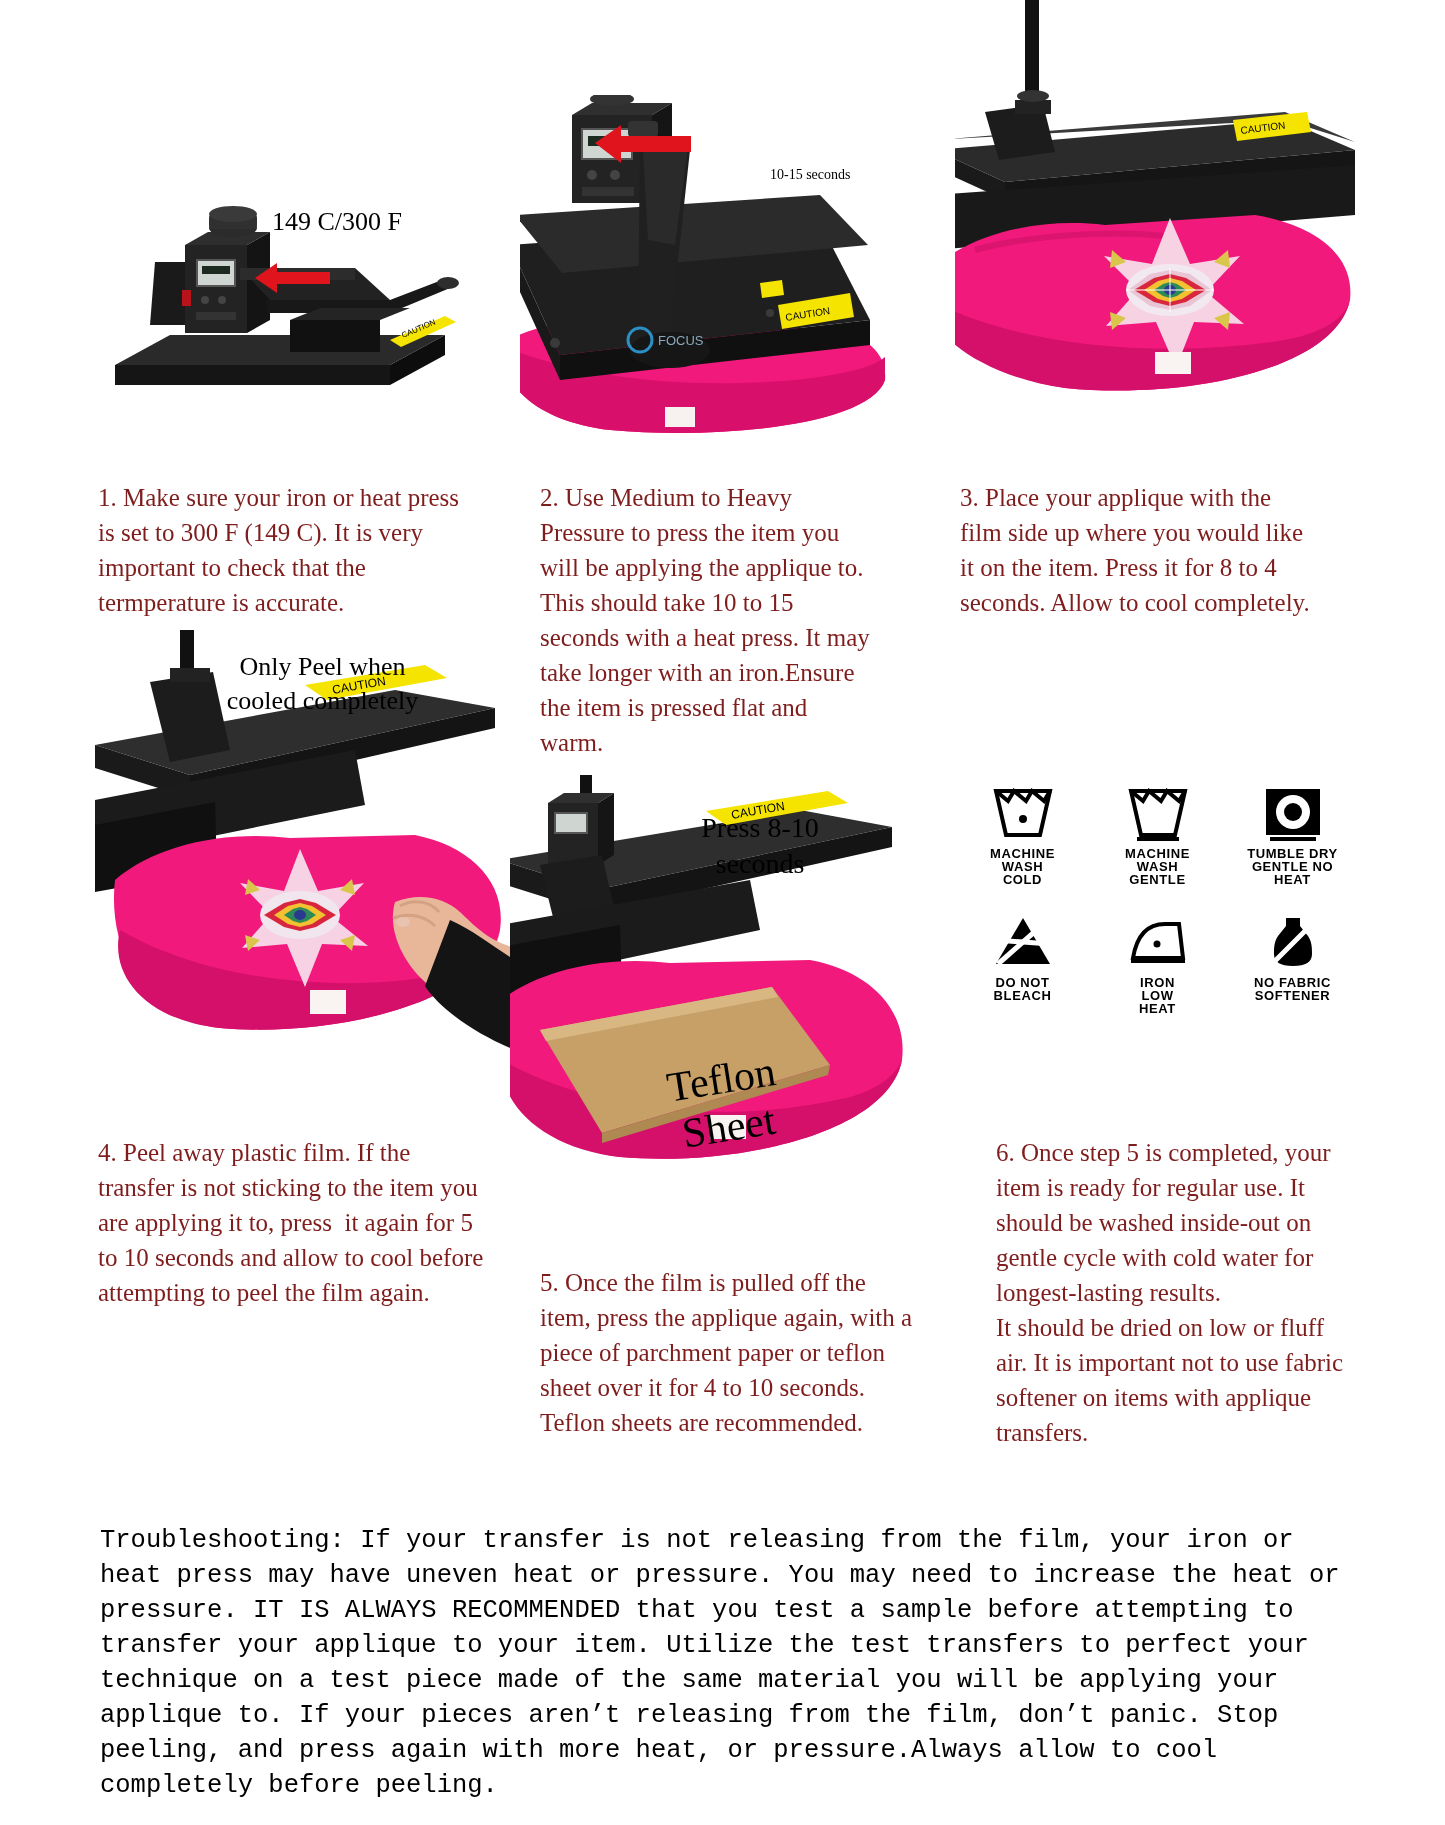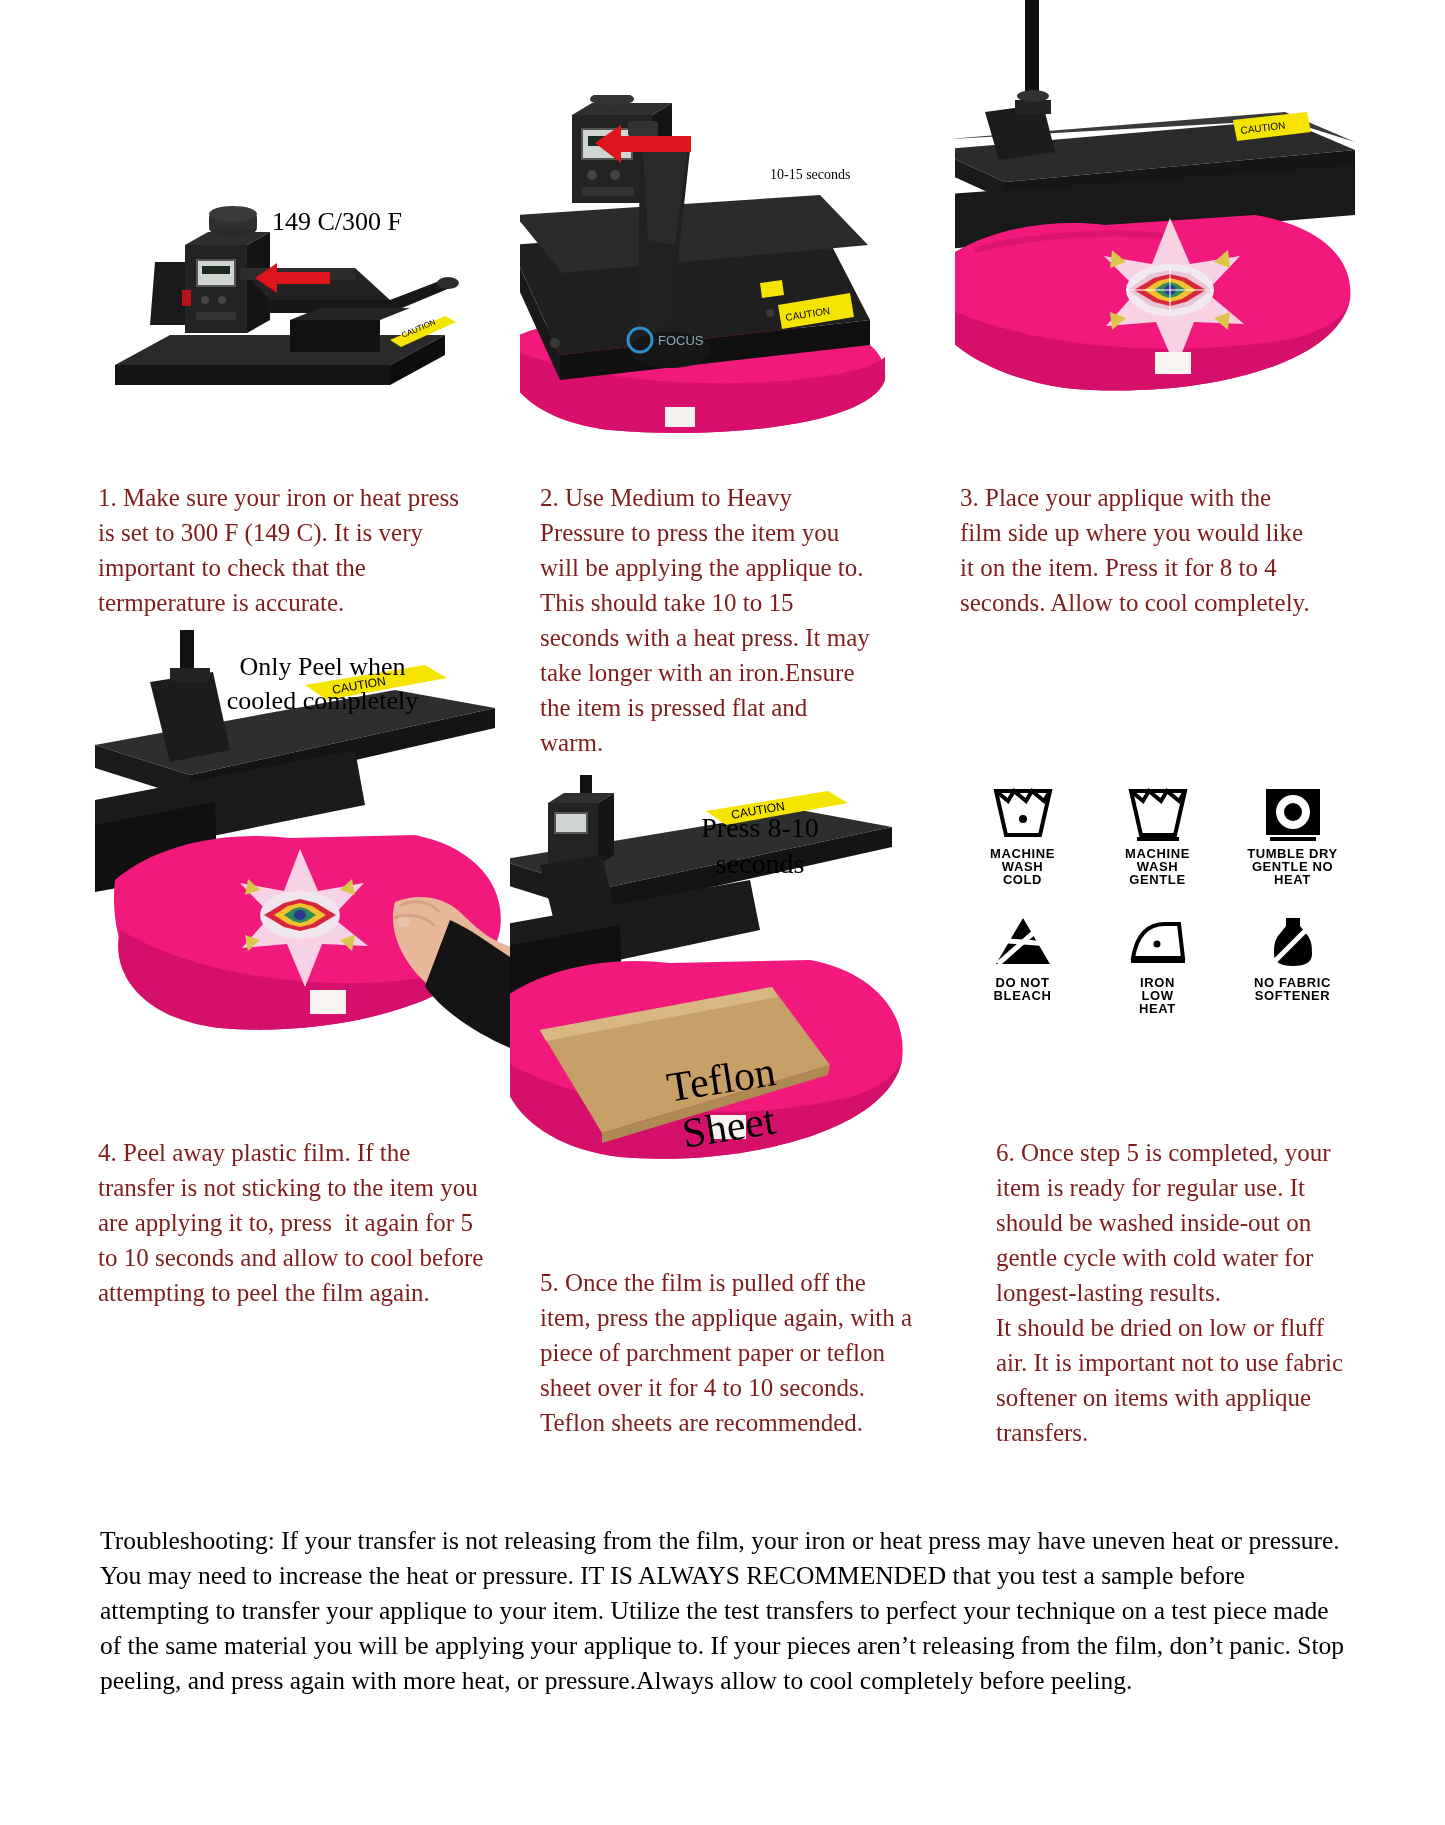--- a/index.html
+++ b/index.html
@@ -72,21 +72,21 @@
     white-space: pre-line;
     color: #000;
   }
 
   
   .trouble {
     position: absolute;
     left: 100px;
     top: 1523px;
     width: 1255px;
-    font-family: Liberation Serif, serif;
+    font-family: Liberation Mono, monospace;
     font-size: 25.5px;
     line-height: 35px;
     color: #000;
     text-align: left;
   }
 </style>
 </head>
 <body>
 
 <div class="page">

